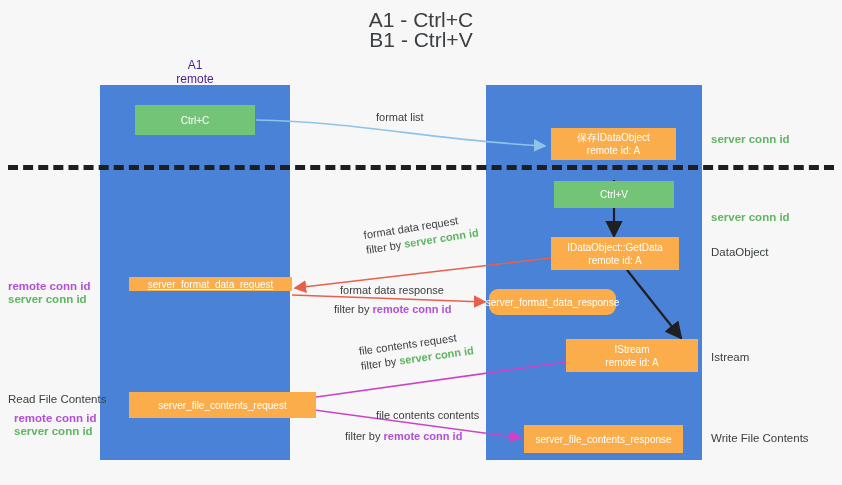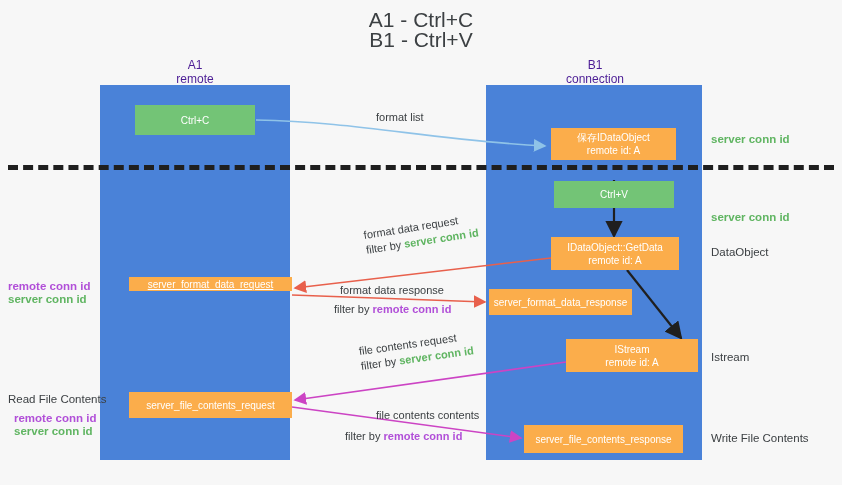--- a/index.html
+++ b/index.html
@@ -93,24 +93,20 @@
 
   <div class="title">
     <div>A1 - Ctrl+C</div>
     <div>B1 - Ctrl+V</div>
   </div>
 
   <div class="col-head" style="left:120px; top:58px;">
     <div>A1</div>
     <div>remote</div>
   </div>
-  <div class="col-head" style="left:520px; top:58px;">
-    <div>B1</div>
-    <div>connection</div>
-  </div>
 
   <div class="lane" style="left:100px; top:85px; width:190px; height:375px;"></div>
   <div class="lane" style="left:486px; top:85px; width:216px; height:375px;"></div>
 
   <svg class="wires" viewBox="0 0 842 485">
     <defs>
       <marker id="ah-blue" markerWidth="8" markerHeight="8" refX="7" refY="4" orient="auto">
         <path d="M0,0 L8,4 L0,8 z" fill="#8fc3e8"></path>
       </marker>
       <marker id="ah-red" markerWidth="8" markerHeight="8" refX="7" refY="4" orient="auto">
@@ -142,21 +138,21 @@
   <div class="dash-sep"></div>
 
   <div class="node green" style="left:135px; top:105px; width:120px; height:30px;">
     <span>Ctrl+C</span>
   </div>
 
   <div class="node orange" style="left:129px; top:277px; width:163px; height:14px;text-decoration:underline;">
     <span>server_format_data_request</span>
   </div>
 
-  <div class="node orange" style="left:129px; top:392px; width:163px; height:26px;">
+  <div class="node orange" style="left:129px; top:392px; width:187px; height:26px;">
     <span>server_file_contents_request</span>
   </div>
 
   <div class="node orange" style="left:551px; top:128px; width:125px; height:32px;">
     <span>保存IDataObject</span>
     <span>remote id: A</span>
   </div>
 
   <div class="node green" style="left:554px; top:181px; width:120px; height:27px;">
     <span>Ctrl+V</span>
@@ -165,21 +161,21 @@
   <div class="node orange" style="left:551px; top:237px; width:128px; height:33px;">
     <span>IDataObject::GetData</span>
     <span>remote id: A</span>
   </div>
 
   <div class="node orange" style="left:566px; top:339px; width:132px; height:33px;">
     <span>IStream</span>
     <span>remote id: A</span>
   </div>
 
-  <div class="node orange" style="left:489px; top:289px; width:143px; height:26px;">
+  <div class="node orange" style="left:489px; top:289px; width:127px; height:26px;border-radius:9px;">
     <span>server_format_data_response</span>
   </div>
 
   <div class="node orange" style="left:524px; top:425px; width:159px; height:28px;">
     <span>server_file_contents_response</span>
   </div>
 
   <div class="edge-label" style="left:376px; top:110px;">
     <span>format list</span>
   </div>

